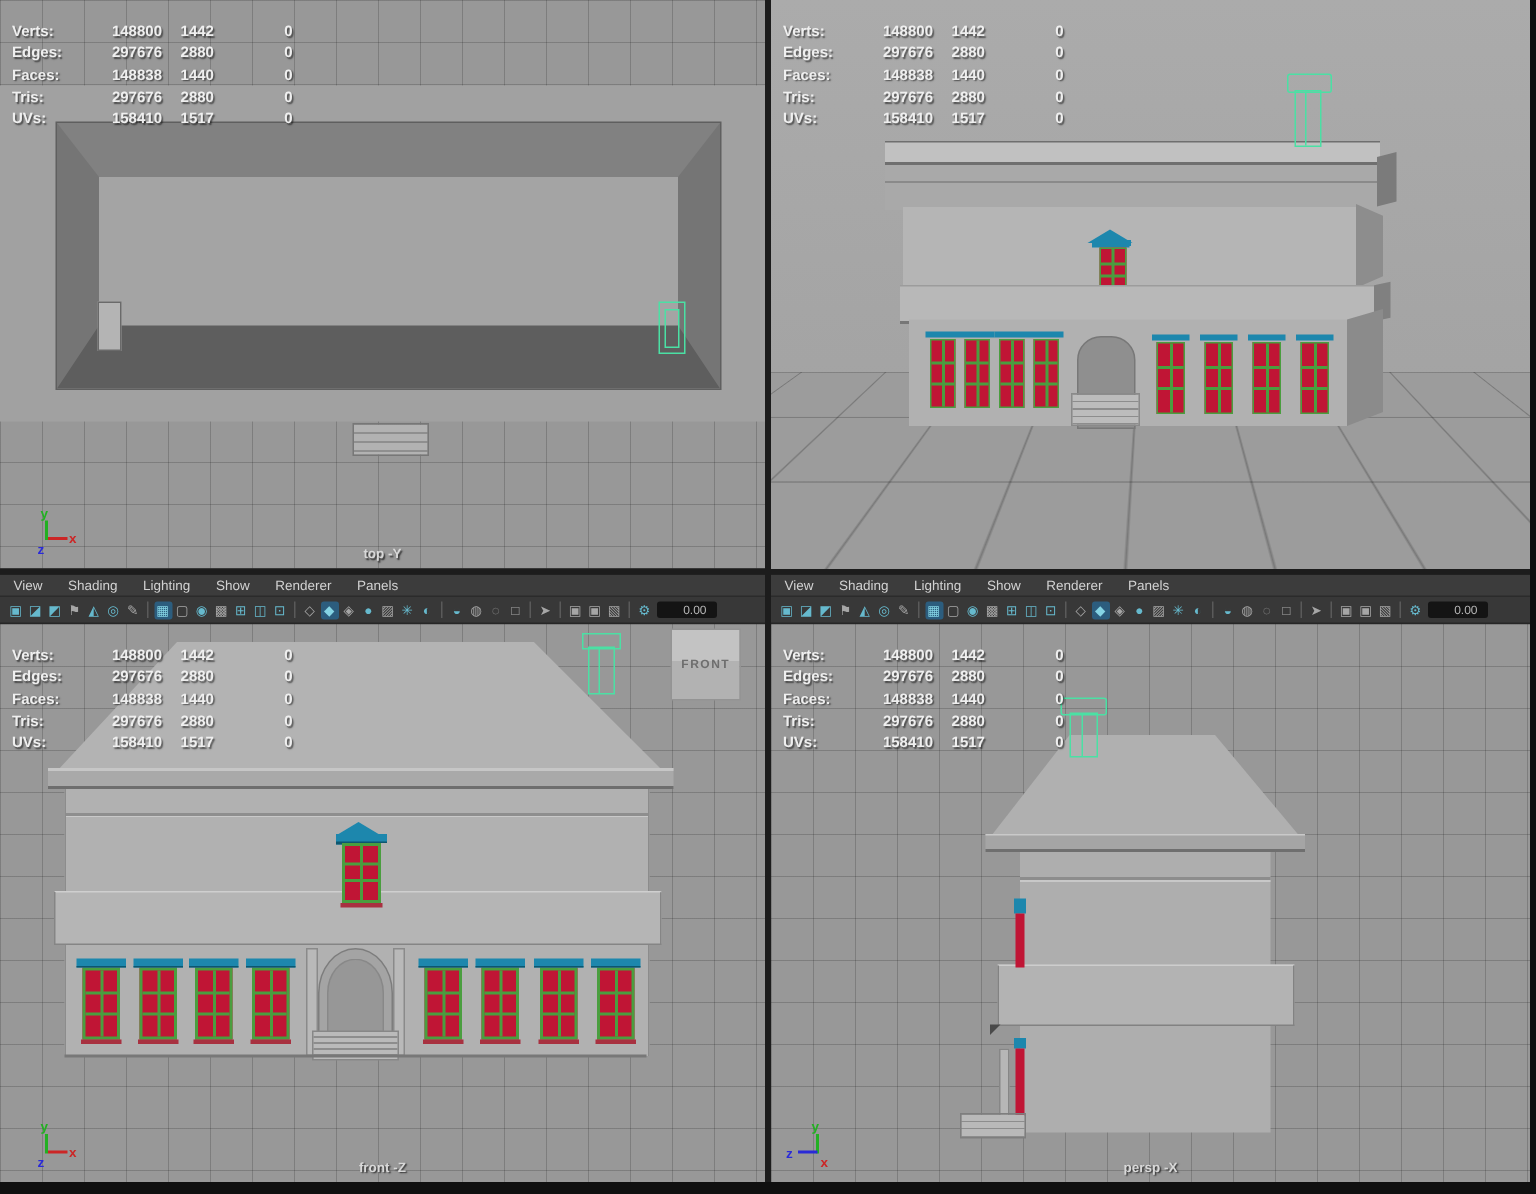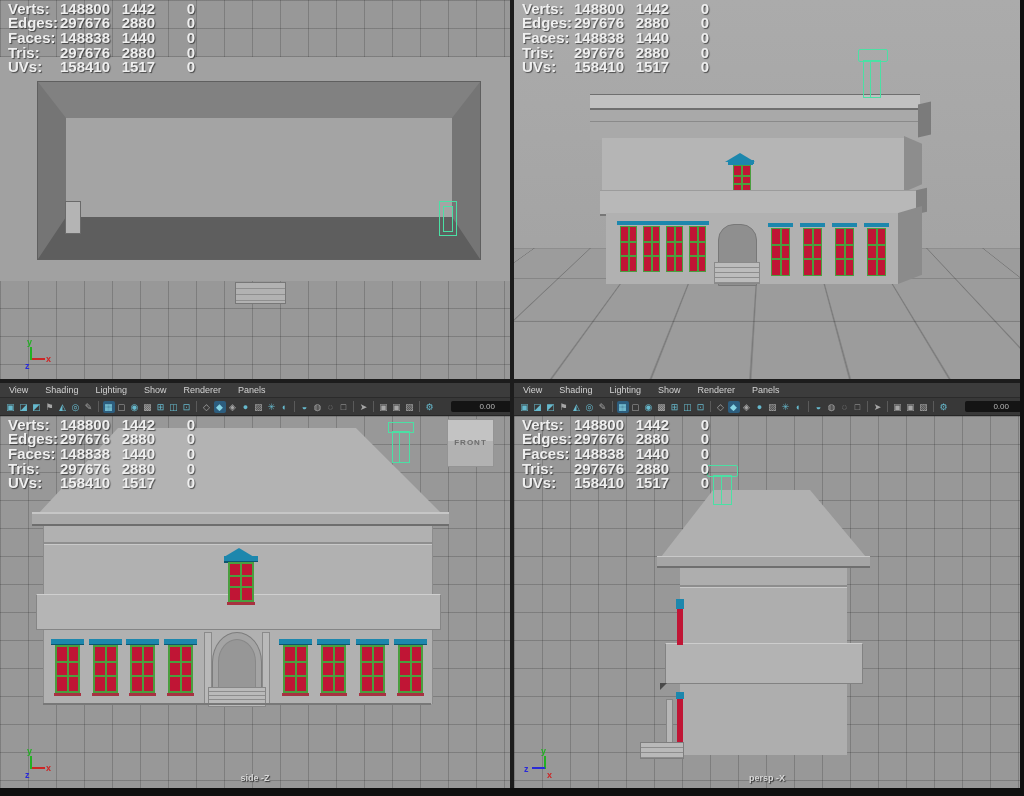--- a/index.html
+++ b/index.html
@@ -13,26 +13,26 @@
                      linear-gradient(90deg,rgba(30,30,30,.22) 1px,transparent 1px);
     background-size:28px 28px;}
   .persp-bg{background:linear-gradient(#ababab,#a0a0a0);}
   .persp-ground{position:absolute;top:248px;left:-260px;width:1030px;height:520px;
     background-color:#9c9c9c;
     background-image:linear-gradient(rgba(30,30,30,.28) 1px,transparent 1px),
                      linear-gradient(90deg,rgba(30,30,30,.28) 1px,transparent 1px);
     background-size:56px 56px;
     transform:perspective(330px) rotateX(63deg);transform-origin:50% 0;}
   
-  .hud{position:absolute;top:1px;left:8px;z-index:40;font-size:15px;font-weight:bold;
+  .hud{position:absolute;top:14px;left:8px;z-index:40;font-size:10px;font-weight:bold;
        color:#efefef;text-shadow:1px 1px 1px rgba(0,0,0,.55);}
   .hud-row{display:flex;height:14.6px;align-items:center;}
   .hud-label{width:52px;}
   .hud-c1{width:48px;text-align:right;}
-  .hud-c2{width:47px;text-align:right;}
+  .hud-c2{width:47px;text-align:center;}
   .hud-c3{width:40px;text-align:right;}
   
   .vp-label{position:absolute;bottom:5px;left:0;width:100%;text-align:center;z-index:30;
     font-size:9px;font-weight:bold;color:#d8d8d8;text-shadow:1px 1px 1px rgba(40,40,40,.9);}
   .gizmo{position:absolute;left:12px;bottom:8px;width:46px;height:36px;z-index:30;
          font-size:9px;font-weight:bold;}
   .gz-yline{position:absolute;left:18px;bottom:11px;width:2px;height:13px;background:#22b022;}
   .gz-ylab{position:absolute;left:15px;bottom:24px;color:#22b022;}
   .gz-xline{position:absolute;left:20px;bottom:11px;width:13px;height:2px;background:#cc2626;}
   .gz-xlab{position:absolute;left:34px;bottom:7px;color:#cc2626;}
@@ -46,22 +46,22 @@
         align-items:center;padding-left:9px;font-size:9px;color:#d2d2d2;flex:none;}
   .menu-item{margin-right:17px;cursor:default;}
   .ibar{height:17px;background:#383838;border-bottom:1px solid #262626;display:flex;
         align-items:center;padding-left:4px;flex:none;}
   .tb-icon{width:12px;height:12px;margin:0 .5px;font-size:9px;line-height:12px;text-align:center;
            color:#a6a6a6;border-radius:2px;flex:none;}
   .tb-icon.teal{color:#66b9cd;}
   .tb-icon.gray{color:#a6a6a6;}
   .tb-icon.active{background:#2c5d7e;color:#85d4e4;}
   .tb-icon.sep{width:1px;height:11px;margin:0 3px;background:#5a5a5a;border-radius:0;}
-  .tb-field{margin-left:15px;background:#141414;color:#b9b9b9;font-size:8px;height:11px;
-            line-height:11px;padding:0 18px;border-radius:2px;min-width:26px;text-align:right;flex:none;}
+  .tb-field{margin-left:2px;background:#141414;color:#b9b9b9;font-size:8px;height:11px;
+            line-height:11px;padding:0 7px;border-radius:2px;min-width:26px;text-align:right;flex:none;}
   .vp-canvas{position:relative;flex:1;overflow:hidden;}
   
   .winf{position:absolute;width:21px;height:44px;background-color:#c01535;border:2px solid #4a9e3f;
     background-image:linear-gradient(#4a9e3f,#4a9e3f),linear-gradient(#4a9e3f,#4a9e3f),linear-gradient(#4a9e3f,#4a9e3f);
     background-size:2px 100%,100% 2px,100% 2px;background-position:50% 0,0 33%,0 66%;background-repeat:no-repeat;}
   .winf::before{content:'';position:absolute;left:-6px;right:-6px;top:-8px;height:5px;
     background:#1d87ad;border-bottom:1px solid #0d566f;}
   .winf::after{content:'';position:absolute;left:-3px;right:-3px;bottom:-5px;height:3px;background:#a83140;}
   .winp{position:absolute;width:15px;height:44px;background-color:#c01535;border:1px solid #4a9e3f;
     background-image:linear-gradient(#4a9e3f,#4a9e3f),linear-gradient(#4a9e3f,#4a9e3f),linear-gradient(#4a9e3f,#4a9e3f);
@@ -123,20 +123,21 @@
         <span class="hud-c3">0</span>
       </div>
       </div>
     <div class="gizmo">
       <div class="gz-yline"></div>
       <span class="gz-ylab">y</span>
       <div class="gz-xline"></div>
       <span class="gz-xlab">x</span>
       <span class="gz-zlab">z</span>
     </div>
+    <div class="vp-label">top -Y</div>
   </div>
 
   <div class="vp persp-bg" style="left:514px;top:0;width:506px;height:379px;">
     <div class="persp-ground"></div>
 
     <div class="abs" style="left:76px;top:94px;width:330px;height:16px;background:#c1c1c1;border-top:1px solid #6f6f6f;"></div>
     <div class="abs" style="left:76px;top:108px;width:330px;height:30px;background:#a9a9a9;border-top:2px solid #6f6f6f;
          background-image:linear-gradient(transparent 11px,#8a8a8a 11px 12px,transparent 12px);"></div>
     <div class="abs" style="left:404px;top:103px;width:13px;height:33px;background:#7b7b7b;transform:skewY(-14deg);"></div>
     <div class="abs" style="left:88px;top:138px;width:302px;height:53px;background:#b5b5b5;"></div>
@@ -330,21 +331,21 @@
           <span class="hud-c3">0</span>
         </div>
         </div>
       <div class="gizmo">
         <div class="gz-yline"></div>
         <span class="gz-ylab">y</span>
         <div class="gz-xline"></div>
         <span class="gz-xlab">x</span>
         <span class="gz-zlab">z</span>
       </div>
-      <div class="vp-label">side -Z</div>
+      <div class="vp-label">front -Z</div>
     </div>
   </div>
 
   <div class="panel" style="left:514px;top:383px;width:506px;height:405px;">
     <div class="mbar">
 
     <span class="menu-item">View</span>
         <span class="menu-item">Shading</span>
         <span class="menu-item">Lighting</span>
         <span class="menu-item">Show</span>

